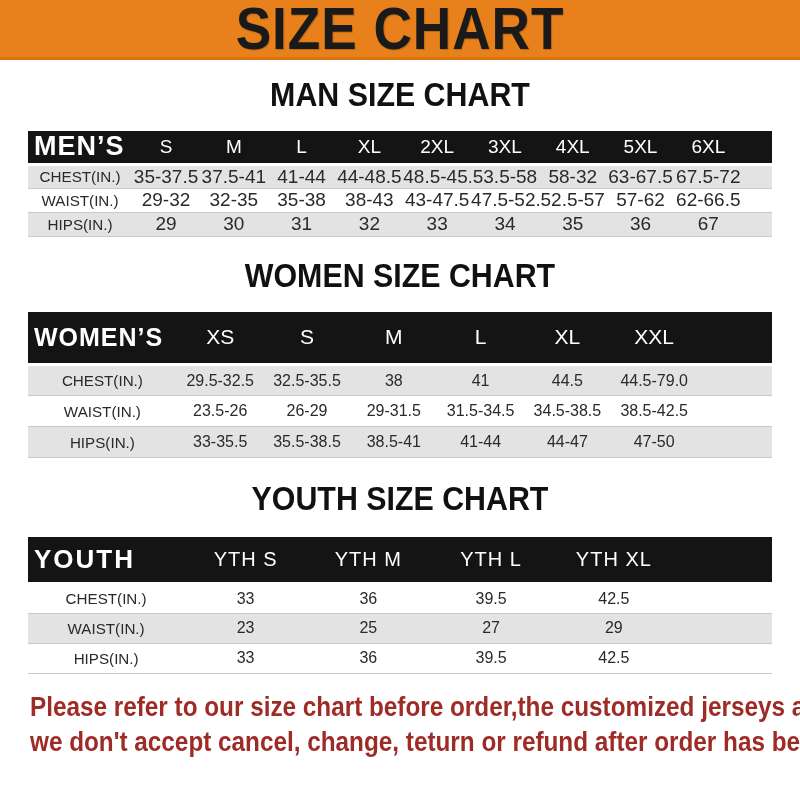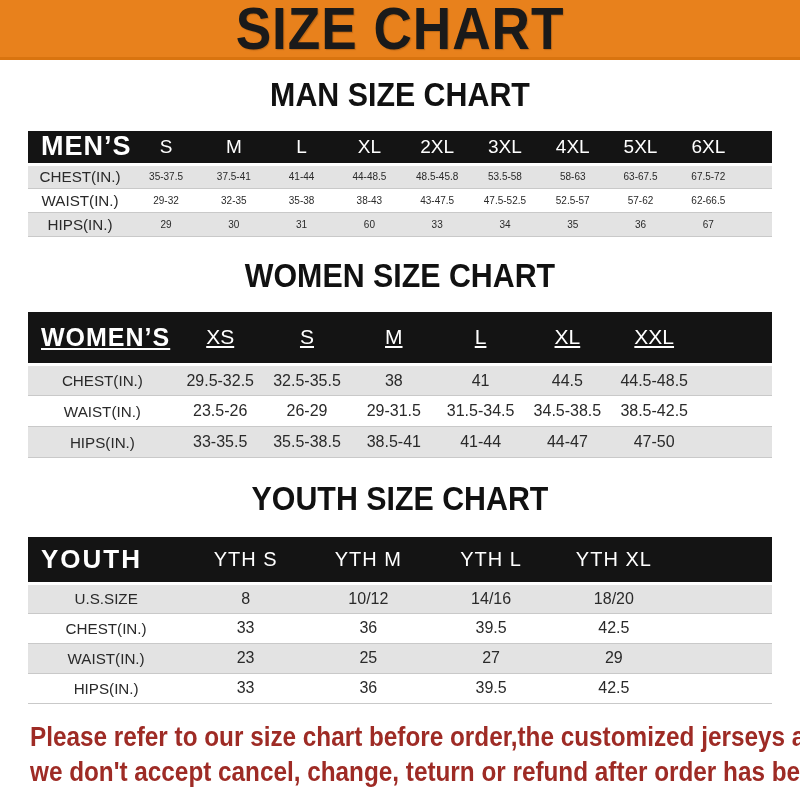--- a/index.html
+++ b/index.html
@@ -38,35 +38,35 @@
   .sec-youth .section-heading{margin:24px 0 22px;}
   .size-table{
     width:744px;margin:0 28px;border-collapse:collapse;table-layout:fixed;
   }
   .size-table th{
     background:var(--bar-bg);color:var(--bar-text);
     border-bottom:3px solid #ffffff;font-weight:normal;
     white-space:nowrap;overflow:hidden;
   }
   .size-table th.group-label{
-    text-align:left;padding-left:13px;font-weight:bold;letter-spacing:1px;
+    text-align:left;padding-left:6px;font-weight:bold;letter-spacing:1px;
   }
   .size-table td{
     text-align:center;white-space:nowrap;overflow:hidden;
     border-bottom:1px solid var(--row-line);color:#2a2a2a;
   }
   .size-table tr.gray td{background:var(--row-gray);}
   .size-table tr.white td{background:var(--row-white);}
   .size-table td.row-label{font-size:0.95em;}
   
   .men th{height:33px;font-size:19px;}
   .men th.group-label{font-size:27px;}
-  .men td{height:24px;font-size:10px;}
+  .men td{height:24px;font-size:19px;}
   
-  .women th{height:53px;font-size:21px;text-decoration:underline;}
+  .women th{height:53px;font-size:21px;}
   .women th.group-label{font-size:25px;}
   .women td{height:31px;font-size:16px;}
   
   .youth th{height:46px;font-size:20px;letter-spacing:1px;margin-top:29px;}
   .youth th.group-label{font-size:26px;letter-spacing:2px;}
   .youth td{height:30px;font-size:16px;}
   .disclaimer{
     margin:16px 0 0 30px;
     font-size:27px;line-height:35px;font-weight:bold;
     color:var(--disclaimer-red);
@@ -116,21 +116,21 @@
         </thead>
         <tbody>
           <tr class="gray">
             <td class="row-label">CHEST(IN.)</td>
             <td>35-37.5</td>
             <td>37.5-41</td>
             <td>41-44</td>
             <td>44-48.5</td>
             <td>48.5-45.8</td>
             <td>53.5-58</td>
-            <td>58-63</td>
+            <td>58-32</td>
             <td>63-67.5</td>
             <td>67.5-72</td>
             <td></td>
           </tr>
           <tr class="white">
             <td class="row-label">WAIST(IN.)</td>
             <td>29-32</td>
             <td>32-35</td>
             <td>35-38</td>
             <td>38-43</td>
@@ -139,21 +139,21 @@
             <td>52.5-57</td>
             <td>57-62</td>
             <td>62-66.5</td>
             <td></td>
           </tr>
           <tr class="gray">
             <td class="row-label">HIPS(IN.)</td>
             <td>29</td>
             <td>30</td>
             <td>31</td>
-            <td>60</td>
+            <td>32</td>
             <td>33</td>
             <td>34</td>
             <td>35</td>
             <td>36</td>
             <td>67</td>
             <td></td>
           </tr>
         </tbody>
       </table>
   </section>
@@ -184,21 +184,21 @@
           </tr>
         </thead>
         <tbody>
           <tr class="gray">
             <td class="row-label">CHEST(IN.)</td>
             <td>29.5-32.5</td>
             <td>32.5-35.5</td>
             <td>38</td>
             <td>41</td>
             <td>44.5</td>
-            <td>44.5-48.5</td>
+            <td>44.5-79.0</td>
             <td></td>
           </tr>
           <tr class="white">
             <td class="row-label">WAIST(IN.)</td>
             <td>23.5-26</td>
             <td>26-29</td>
             <td>29-31.5</td>
             <td>31.5-34.5</td>
             <td>34.5-38.5</td>
             <td>38.5-42.5</td>
@@ -233,28 +233,20 @@
           <tr>
             <th class="group-label">YOUTH</th>
             <th>YTH S</th>
             <th>YTH M</th>
             <th>YTH L</th>
             <th>YTH XL</th>
             <th></th>
           </tr>
         </thead>
         <tbody>
-          <tr class="gray">
-            <td class="row-label">U.S.SIZE</td>
-            <td>8</td>
-            <td>10/12</td>
-            <td>14/16</td>
-            <td>18/20</td>
-            <td></td>
-          </tr>
           <tr class="white">
             <td class="row-label">CHEST(IN.)</td>
             <td>33</td>
             <td>36</td>
             <td>39.5</td>
             <td>42.5</td>
             <td></td>
           </tr>
           <tr class="gray">
             <td class="row-label">WAIST(IN.)</td>

